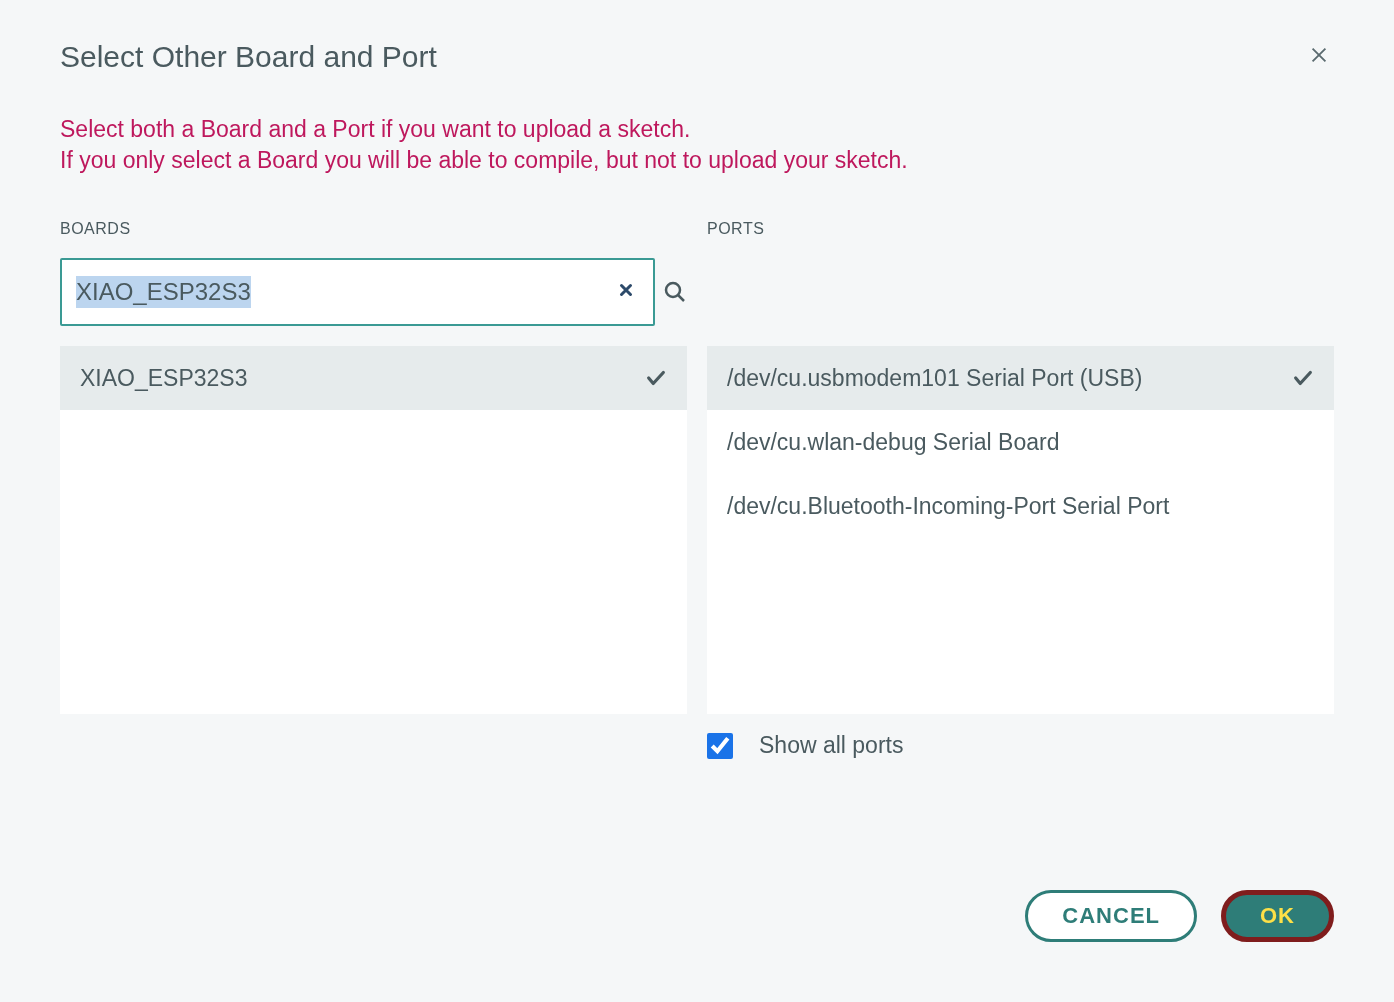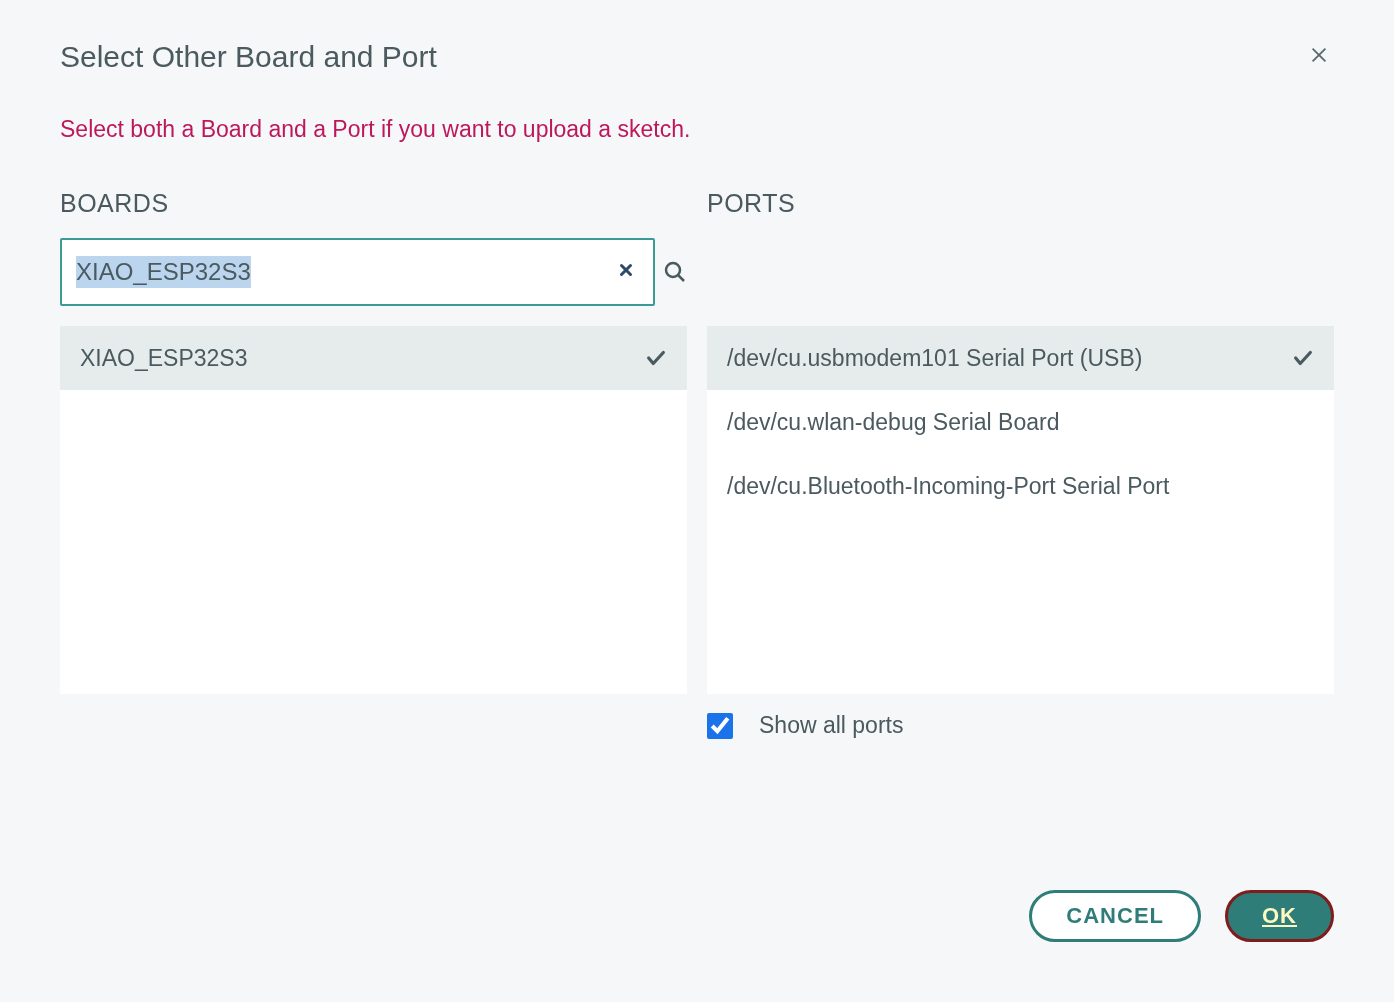--- a/index.html
+++ b/index.html
@@ -46,21 +46,21 @@
   }
   .columns {
     display: flex;
     gap: 20px;
   }
   .col {
     flex: 1;
     min-width: 0;
   }
   .col-header {
-    font-size: 25px;
+    font-size: 16px;
     font-weight: 400;
     letter-spacing: 0.5px;
     color: #4a5a5f;
     margin-bottom: 20px;
   }
   .search-row {
     display: flex;
     align-items: center;
     gap: 8px;
     margin-bottom: 20px;
@@ -153,41 +153,41 @@
     align-items: center;
     justify-content: center;
   }
   .btn-cancel {
     background: #fff;
     color: #2e7d78;
     border: 3px solid #2e7d78;
   }
   .btn-ok {
     background: #2e7d78;
-    color: #fef9c3;
-    border: 3px solid #7f1d1d;
-    text-decoration: underline;
+    color: #fde047;
+    border: 5px solid #7f1d1d;
   }
 </style>
 </head>
 <body>
 
 <div class="dialog">
 
   <div class="dialog-header">
     <div class="dialog-title">Select Other Board and Port</div>
     <button class="close-btn">
       <svg viewBox="0 0 24 24" width="22" height="22" fill="none" stroke="#5a6a6f" stroke-width="2">
           <path d="M5 5 L19 19 M19 5 L5 19"></path>
         </svg>
     </button>
   </div>
 
   <div class="dialog-desc">
     <div>Select both a Board and a Port if you want to upload a sketch.</div>
+    <div>If you only select a Board you will be able to compile, but not to upload your sketch.</div>
   </div>
 
   <div class="columns">
 
     <div class="col">
       <div class="col-header">BOARDS</div>
 
       <div class="search-row">
         <div class="search-box">
           <span class="selected-text">XIAO_ESP32S3</span>

